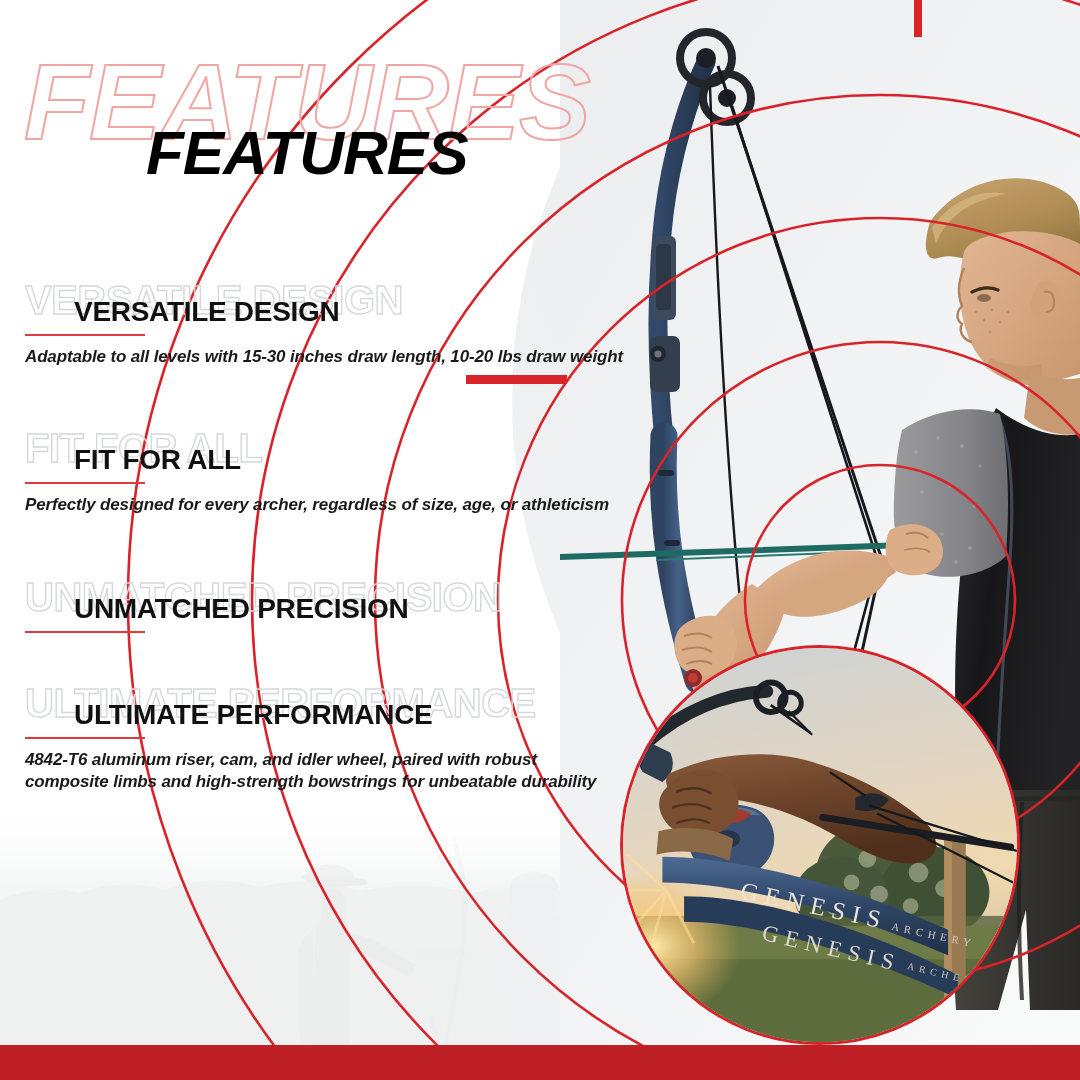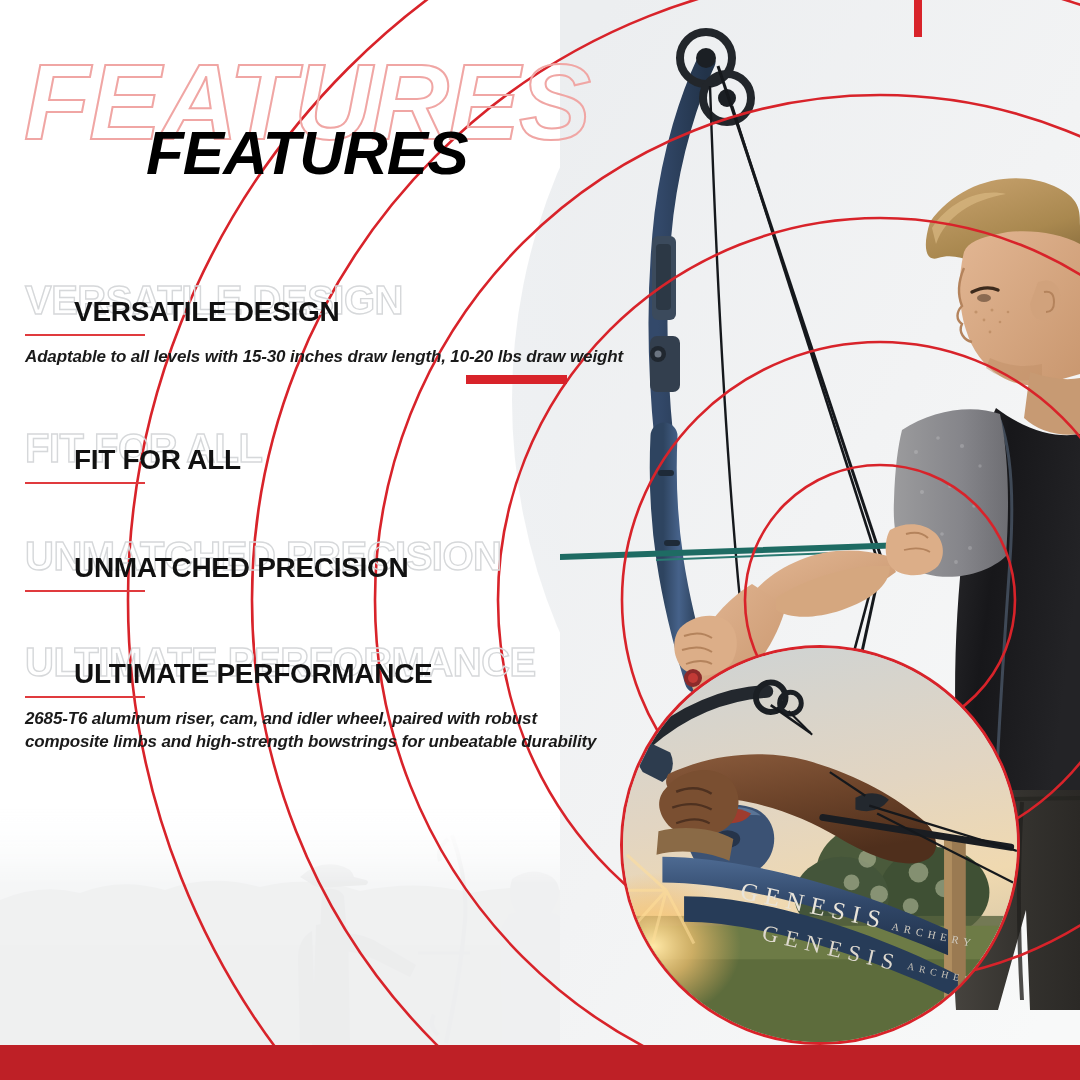--- a/index.html
+++ b/index.html
@@ -451,36 +451,37 @@
       </div>
       <p class="f-desc">Adaptable to all levels with 15-30 inches draw length, 10-20 lbs draw weight</p>
     </div>
 
     <div class="feature" data-idx="1">
       <div class="f-titlewrap">
         <div class="f-ghost">FIT FOR ALL</div>
         <div class="f-title">FIT FOR ALL</div>
         <div class="f-rule"></div>
       </div>
+      <p class="f-desc">Perfectly designed for every archer, regardless of size, age, or athleticism</p>
     </div>
 
     <div class="feature" data-idx="2">
       <div class="f-titlewrap">
         <div class="f-ghost">UNMATCHED PRECISION</div>
         <div class="f-title">UNMATCHED PRECISION</div>
         <div class="f-rule"></div>
       </div>
     </div>
 
     <div class="feature" data-idx="3">
       <div class="f-titlewrap">
         <div class="f-ghost">ULTIMATE PERFORMANCE</div>
         <div class="f-title">ULTIMATE PERFORMANCE</div>
         <div class="f-rule"></div>
       </div>
-      <p class="f-desc">2685-T6 aluminum riser, cam, and idler wheel, paired with robust composite limbs and high-strength bowstrings for unbeatable durability</p>
+      <p class="f-desc">4842-T6 aluminum riser, cam, and idler wheel, paired with robust composite limbs and high-strength bowstrings for unbeatable durability</p>
     </div>
 
   </div>
 
   <div class="bottom-bar"></div>
 
 </div>
 
 </body></html>

